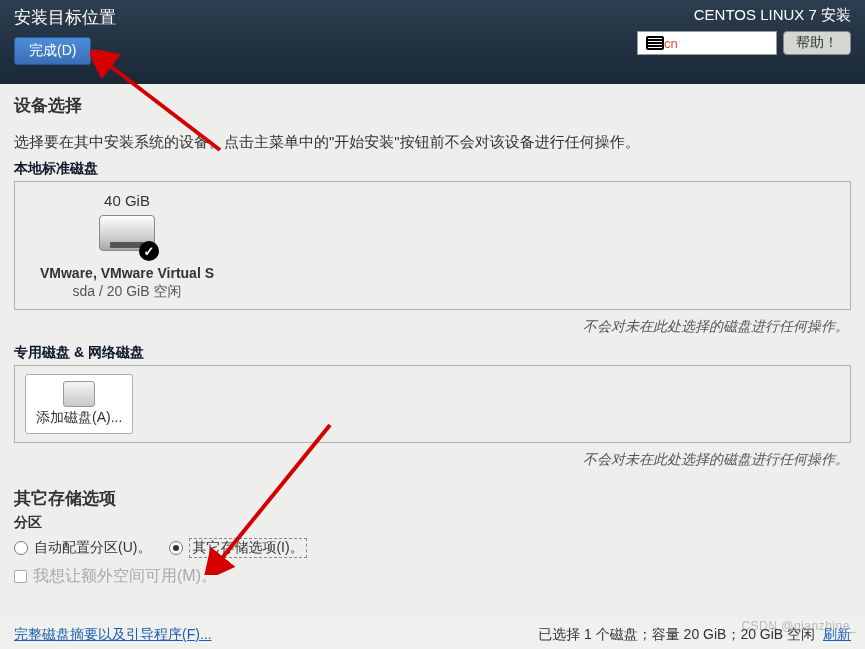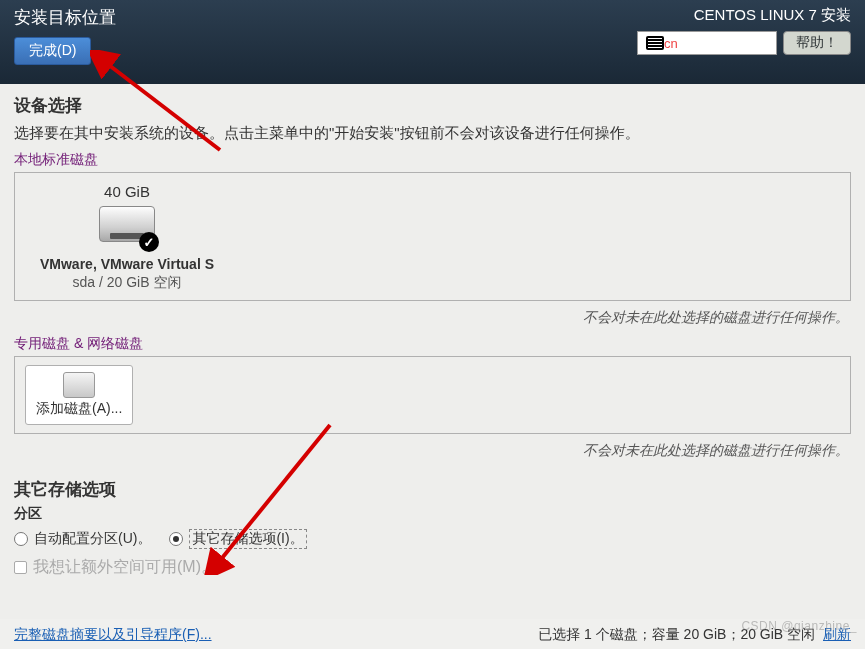--- a/index.html
+++ b/index.html
@@ -11,23 +11,23 @@
   .done-btn { background: linear-gradient(to bottom, #4c8ed9, #3a6fb5); border: 1px solid #2a5a9c; color: #fff; font-size: 14px; padding: 4px 14px; border-radius: 3px; cursor: pointer; width: fit-content; margin-top: 4px; }
   .header-right { text-align: right; display: flex; flex-direction: column; align-items: flex-end; gap: 6px; }
   .header-subtitle { font-size: 15px; color: #fff; }
   .kb-row { display: flex; gap: 6px; align-items: stretch; }
   .kb-box { background: #fff; color: #ef4444; font-size: 13px; padding: 2px 8px; display: flex; align-items: center; gap: 0; border: 1px solid #999; min-width: 140px; }
   .kb-icon { width: 18px; height: 14px; background: #000; border-radius: 2px; position: relative; }
   .kb-icon::after { content: ""; position: absolute; inset: 2px; background: repeating-linear-gradient(to bottom, #fff 0 1px, #000 1px 3px); }
   .help-btn { background: #d3d7cf; color: #2e3436; font-size: 14px; padding: 2px 12px; border: 1px solid #888; border-radius: 4px; cursor: pointer; }
   
   .content { padding: 10px 14px 0 14px; }
-  .section-title { font-size: 17px; font-weight: 700; color: #333; margin-bottom: 7px; }
+  .section-title { font-size: 17px; font-weight: 700; color: #333; margin-bottom: 16px; }
   .section-desc { font-size: 15px; color: #333; margin-bottom: 8px; }
-  .sub-label { font-size: 14px; font-weight: 400; color: #701a75; margin-bottom: 3px; }
+  .sub-label { font-size: 14px; font-weight: 700; color: #0f172a; margin-bottom: 3px; }
   
   .disk-panel { border: 1px solid #b0b0b0; background: #eeeeec; padding: 10px 12px 8px 12px; margin-bottom: 2px; }
   .disk-item { width: 200px; text-align: center; }
   .disk-size { font-size: 15px; color: #333; margin-bottom: 6px; }
   .disk-graphic { width: 56px; height: 44px; margin: 0 auto 6px auto; position: relative; }
   .disk-body { width: 56px; height: 36px; background: linear-gradient(to bottom, #fdfdfd 0%, #d0d0d0 60%, #a8a8a8 100%); border: 1px solid #888; border-radius: 4px; position: absolute; top: 0; }
   .disk-slot { position: absolute; bottom: 2px; left: 10px; right: 10px; height: 6px; background: #555; border-radius: 1px; }
   .disk-check { position: absolute; right: -4px; bottom: -2px; width: 20px; height: 20px; background: #000; border-radius: 50%; display: flex; align-items: center; justify-content: center; }
   .disk-check::after { content: "✓"; color: #fff; font-size: 13px; font-weight: bold; }
   .disk-name { font-size: 14px; font-weight: 700; color: #333; }

